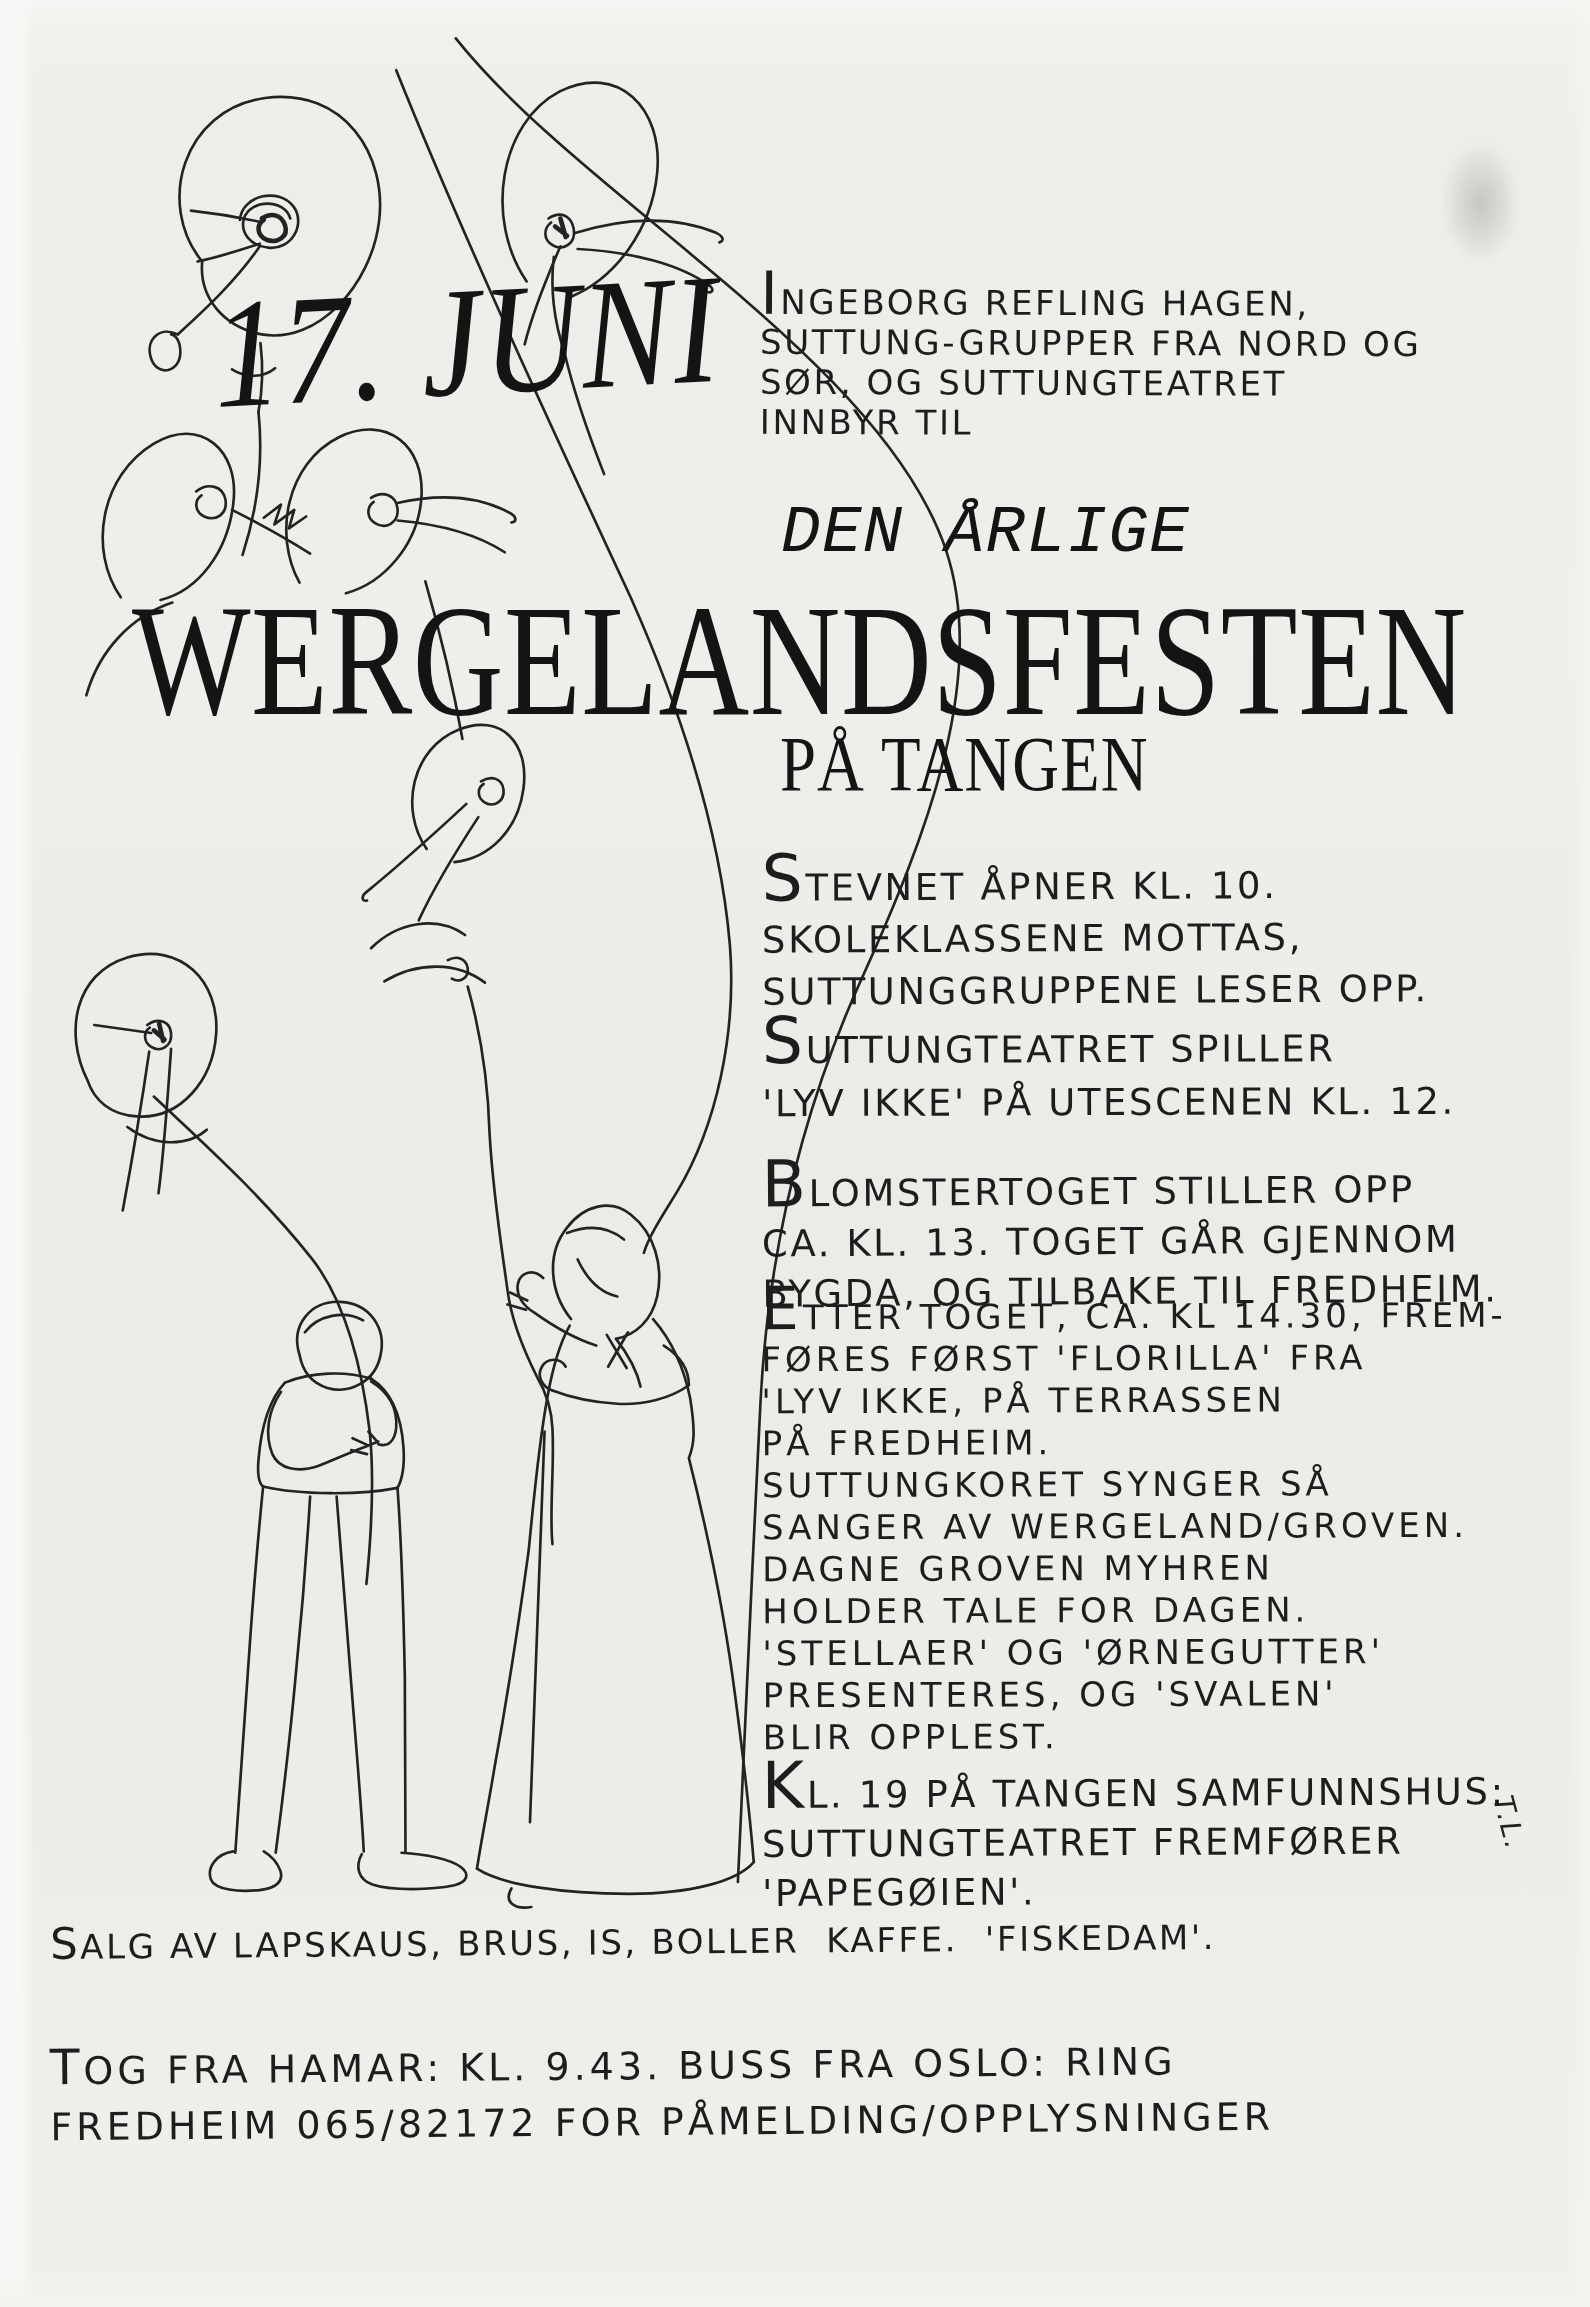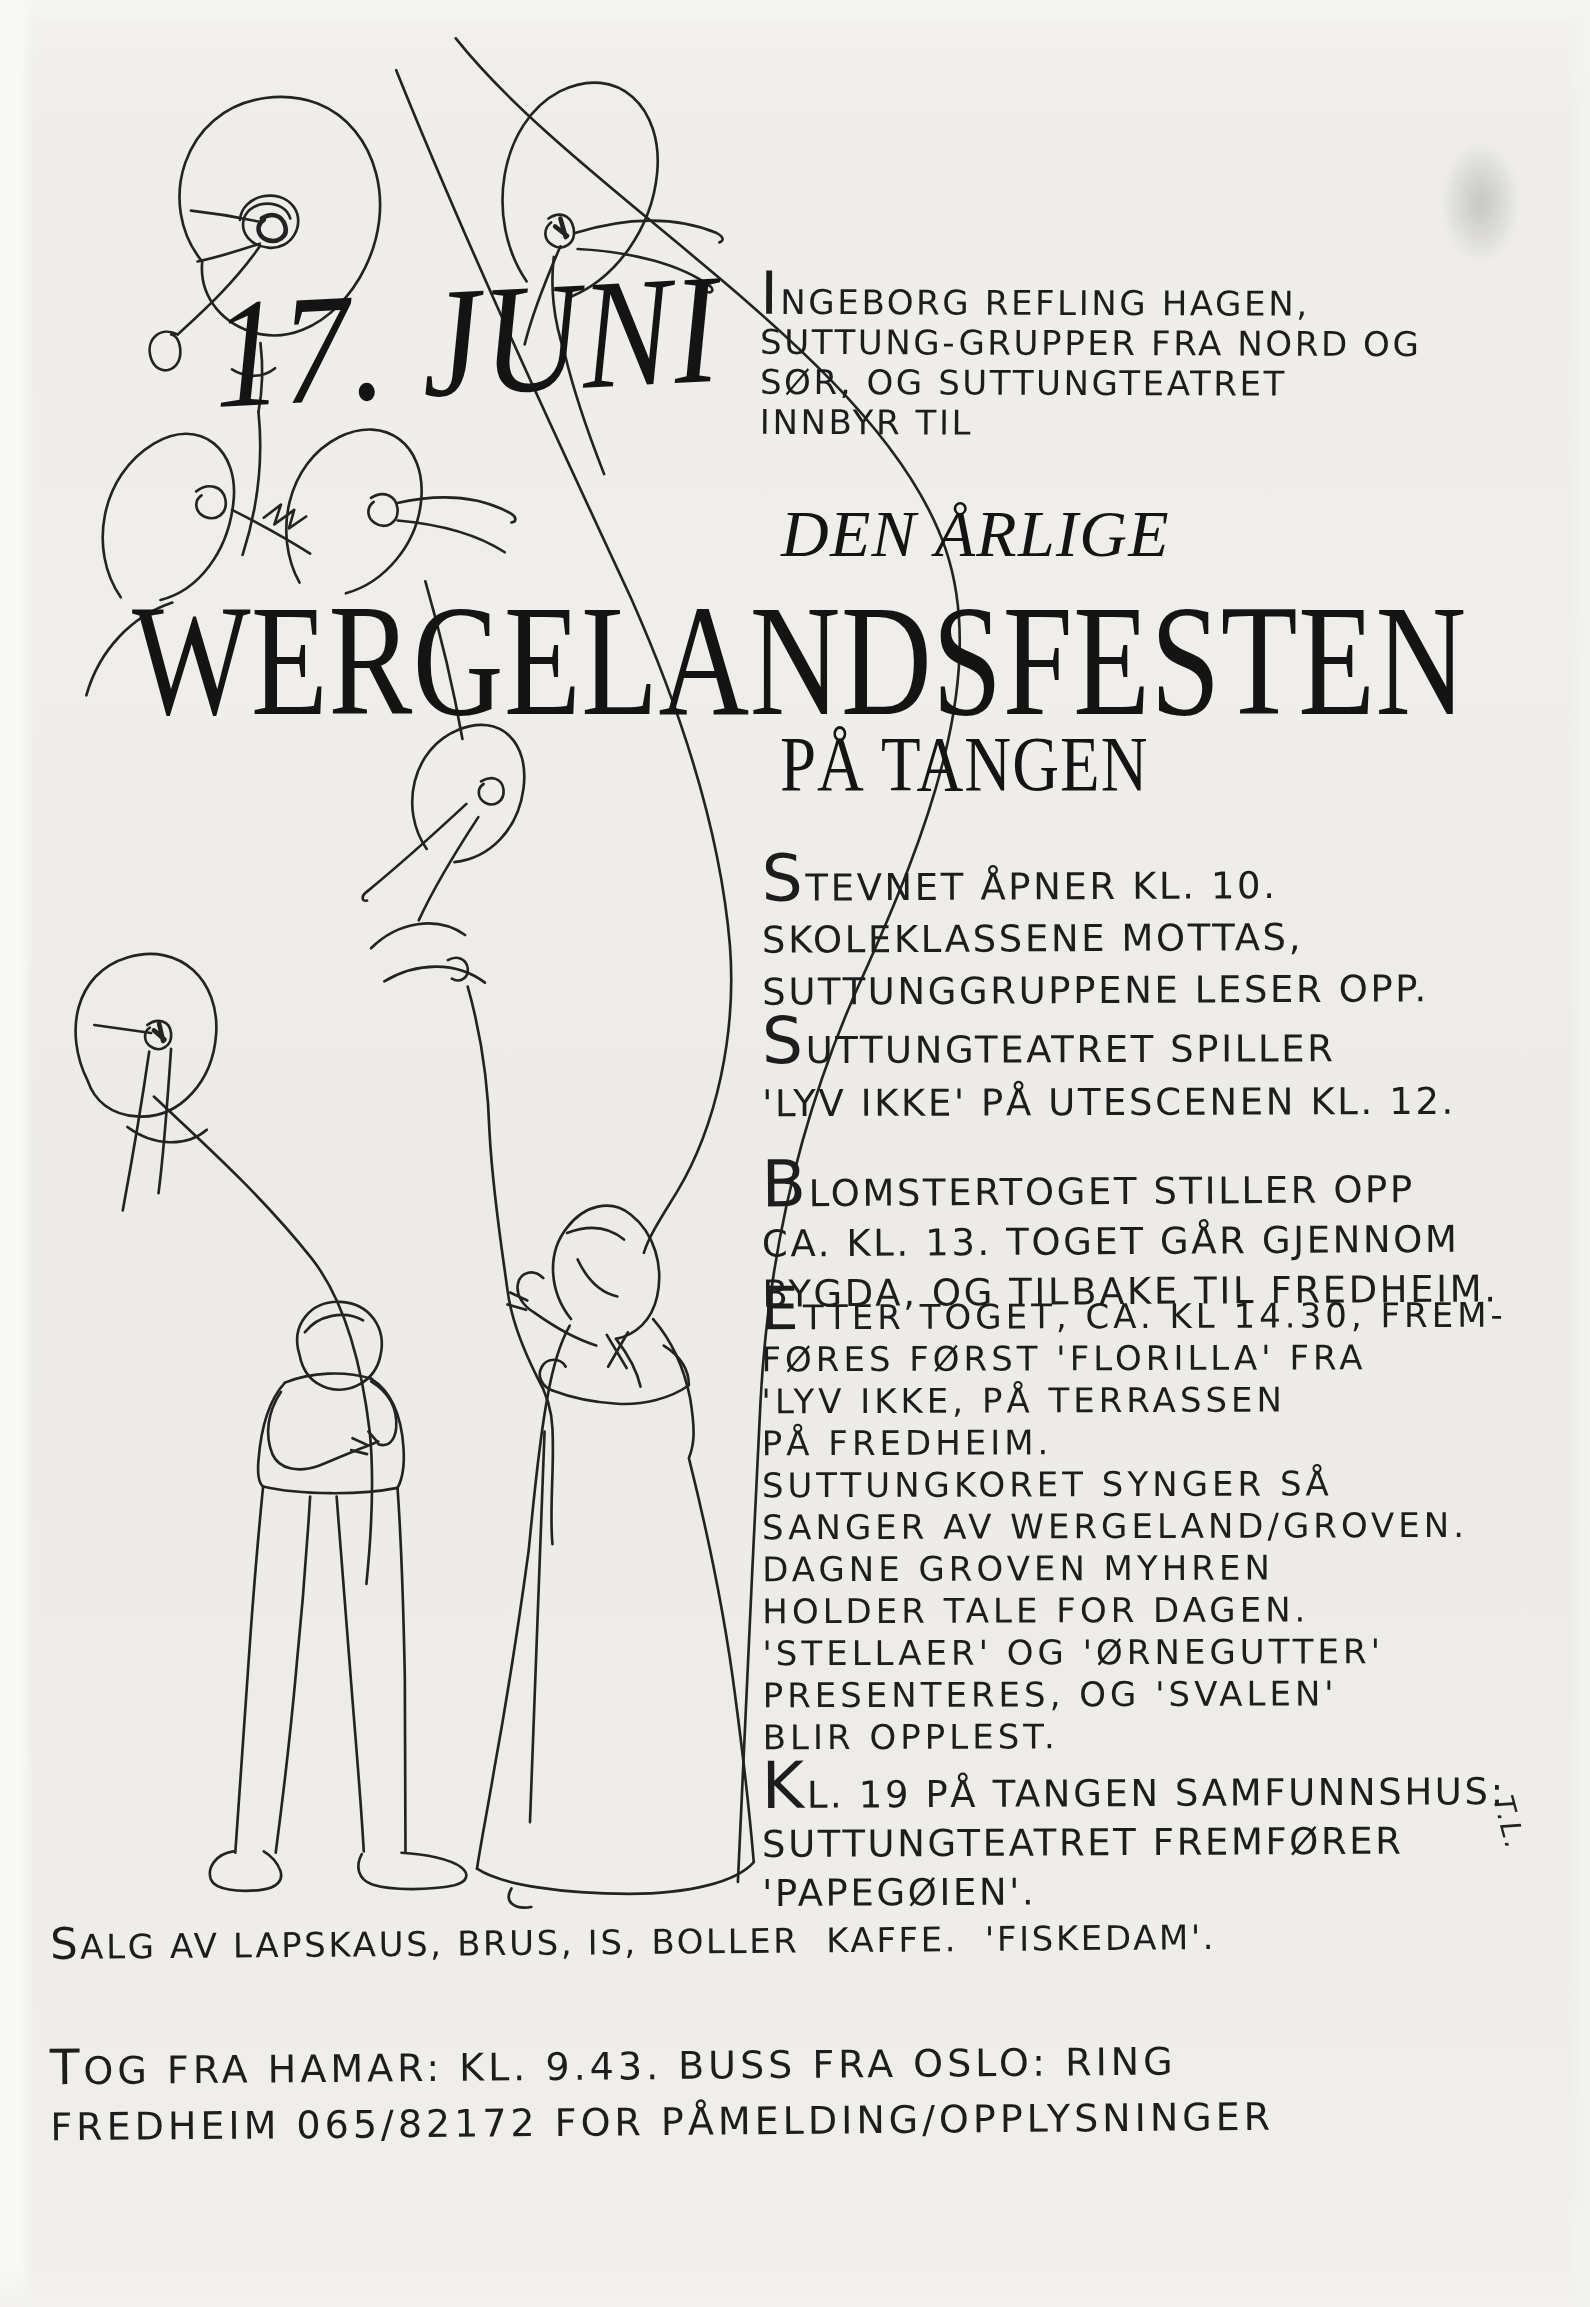--- a/index.html
+++ b/index.html
@@ -23,21 +23,21 @@
     background:radial-gradient(ellipse at 50% 50%, rgba(95,95,95,0.28), rgba(120,120,120,0.10) 55%, transparent 75%);
     filter:blur(3.3px);}
 
   .serif{font-family:"Liberation Serif","DejaVu Serif",serif;color:#141414;}
   .hand{color:#1d1d1d;}
 
   .date-heading{position:absolute;left:217px;top:277px;font-size:156px;line-height:1;
     font-style:italic;letter-spacing:1.3px;
     transform:rotate(-3deg) scaleX(0.87);transform-origin:left bottom;}
   .subtitle{position:absolute;left:781px;top:501px;font-size:66px;line-height:1;
-    font-style:italic;letter-spacing:1.3px;}
+    font-style:italic;letter-spacing:1.3px;font-family:Liberation Mono, monospace;}
   .main-title{position:absolute;left:132px;top:581px;font-size:159px;line-height:1;
     white-space:nowrap;letter-spacing:0.7px;
     transform:scaleX(0.79);transform-origin:left top;}
   .location{position:absolute;left:780px;top:724px;font-size:79px;line-height:1;
     letter-spacing:1.3px;transform:scaleX(0.82);transform-origin:left top;}
 
   .hand .line{white-space:nowrap;}
   .cap::first-letter{font-size:1.75em;line-height:0;}
   .cap-sm::first-letter{font-size:1.28em;line-height:0;}
 

